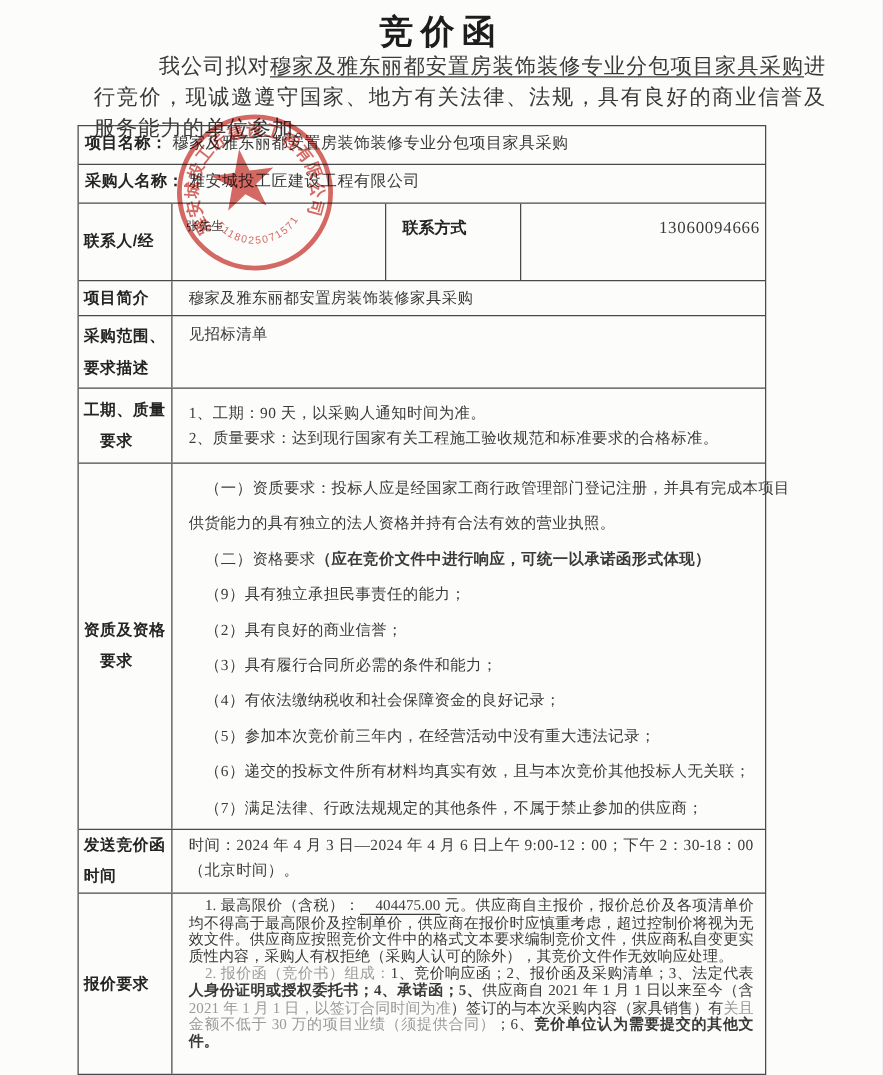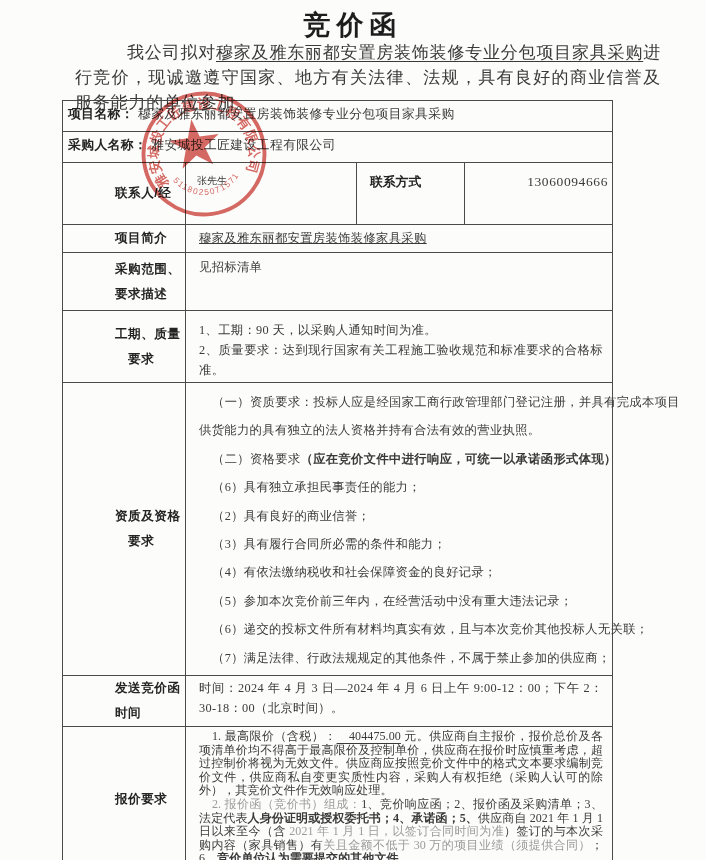--- a/index.html
+++ b/index.html
@@ -24,38 +24,38 @@
   .t-row:nth-child(4){min-height:27px;}
   .t-row:nth-child(5){min-height:57px;}
   .t-row:nth-child(6){min-height:59px;}
   .t-row:nth-child(7){min-height:292px;}
   .t-row:nth-child(8){min-height:43px;}
   .t-row:nth-child(9){min-height:144px;}
 
   .lbl-cell{width:70px;flex:0 0 70px;border-right:1.5px solid var(--line);
             font-family:"Liberation Sans",sans-serif;font-weight:bold;font-size:12.6px;
             color:#242424;display:flex;flex-direction:column;justify-content:center;
-            padding-left:4px;line-height:25px;letter-spacing:0.5px;margin-left:48px;}
+            padding-left:4px;line-height:25px;letter-spacing:0.5px;}
   .t-row:nth-child(3) .lbl-cell{line-height:35px;}
   .lbl-line{white-space:nowrap;}
 
   .m-cell{flex:1;padding:5px 8px 2px 5px;font-size:12.8px;letter-spacing:0.4px;white-space:nowrap;}
   .m-label{font-family:"Liberation Sans",sans-serif;font-weight:bold;color:#242424;
            font-size:12.8px;margin-right:4px;}
 
   .c-name{flex:0 0 155px;border-right:1.5px solid var(--line);padding:11px 4px 0 11px;font-size:10px;}
   .c-plabel{flex:0 0 92px;border-right:1.5px solid var(--line);padding:11px 2px 0 13px;
             font-family:"Liberation Sans",sans-serif;font-weight:bold;font-size:12.8px;color:#242424;}
   .c-phone{flex:1;padding:11px 4px 0 12px;font-size:13.5px;letter-spacing:0.6px;text-align:right;}
 
   .content-cell{flex:1;padding:4px 9px 2px 13px;font-size:12.3px;letter-spacing:0.35px;
                 text-align:justify;}
   .content-cell p{margin:0;}
   .ind{text-indent:13px;}
-  .t-row:nth-child(4) .content-cell{padding-top:5px;text-decoration:underline;}
+  .t-row:nth-child(4) .content-cell{padding-top:5px;}
   .t-row:nth-child(5) .content-cell{padding-top:6px;}
   .t-row:nth-child(6) .content-cell{padding-top:9px;line-height:20px;}
   .t-row:nth-child(7) .content-cell{padding-top:5px;}
   .t-row:nth-child(7) .content-cell p{line-height:28.4px;white-space:nowrap;}
   .t-row:nth-child(8) .content-cell{padding-top:3px;line-height:19.5px;}
   .t-row:nth-child(9) .content-cell{padding-top:3px;line-height:13.6px;font-size:12px;letter-spacing:0.1px;}
 
   .seal{position:absolute;left:126px;top:76px;width:156px;height:156px;
         transform:rotate(-8deg);opacity:0.82;mix-blend-mode:multiply;pointer-events:none;}
 </style>
@@ -109,21 +109,21 @@
       </div>
       <div class="t-row">
         <div class="lbl-cell">
           <div class="lbl-line">资质及资格</div>
           <div class="lbl-line">　要求</div>
         </div>
         <div class="content-cell">
           <p class="ind"><span>（一）资质要求：投标人应是经国家工商行政管理部门登记注册，并具有完成本项目</span></p>
           <p><span>供货能力的具有独立的法人资格并持有合法有效的营业执照。</span></p>
           <p class="ind"><span>（二）资格要求</span><span class="b ">（应在竞价文件中进行响应，可统一以承诺函形式体现）</span></p>
-          <p class="ind"><span>（6）具有独立承担民事责任的能力；</span></p>
+          <p class="ind"><span>（9）具有独立承担民事责任的能力；</span></p>
           <p class="ind"><span>（2）具有良好的商业信誉；</span></p>
           <p class="ind"><span>（3）具有履行合同所必需的条件和能力；</span></p>
           <p class="ind"><span>（4）有依法缴纳税收和社会保障资金的良好记录；</span></p>
           <p class="ind"><span>（5）参加本次竞价前三年内，在经营活动中没有重大违法记录；</span></p>
           <p class="ind"><span>（6）递交的投标文件所有材料均真实有效，且与本次竞价其他投标人无关联；</span></p>
           <p class="ind"><span>（7）满足法律、行政法规规定的其他条件，不属于禁止参加的供应商；</span></p>
         </div>
       </div>
       <div class="t-row">
         <div class="lbl-cell">

